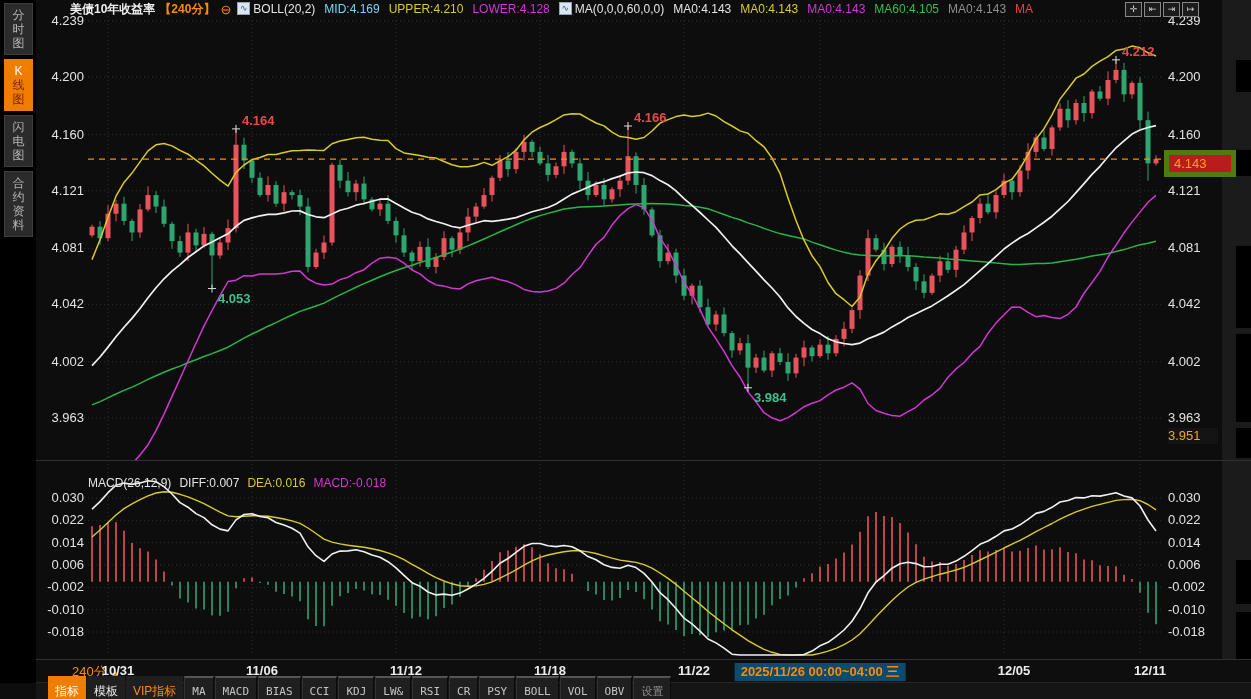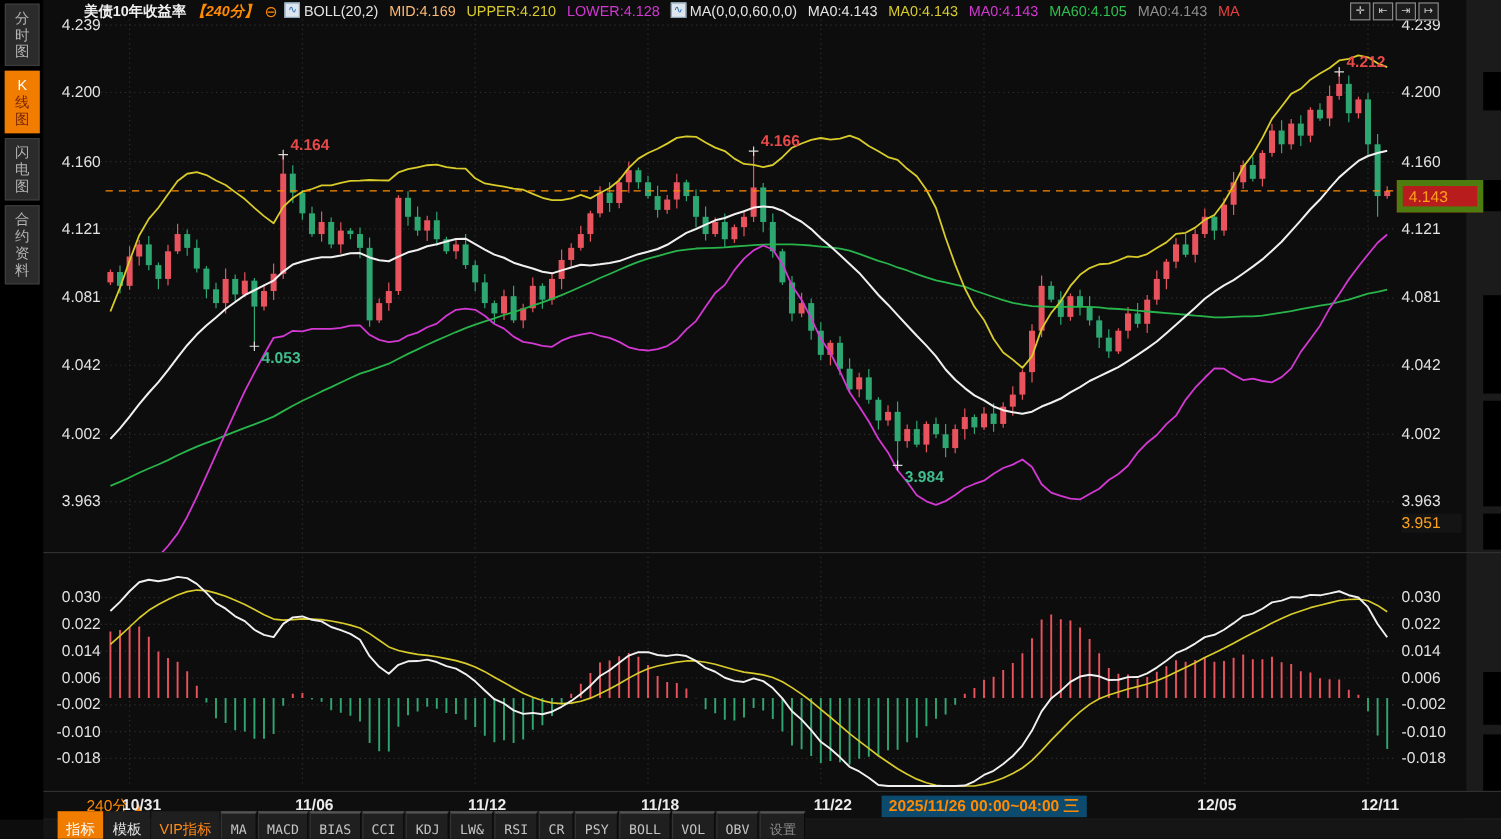--- a/index.html
+++ b/index.html
@@ -12,21 +12,21 @@
   .side-tab{margin:3px 2px 4px 4px;width:27px;background:#2b2b2b;border:1px solid #3d3d3d;
     color:#b5b5b5;font-size:12px;line-height:14px;text-align:center;padding:4px 0;cursor:pointer;}
   .side-tab.active{background:#f07c00;border-color:#f07c00;}
   .side-tab div{height:14px;}
 
   
   #header-bar{position:absolute;left:70px;top:1px;height:16px;z-index:20;display:flex;align-items:center;
     font-size:12px;color:#e4e4e4;white-space:nowrap;}
   #header-bar .seg{margin-right:9px;}
   #page-title{font-weight:bold;margin-right:4px;color:#efefef;}
-  #period-tag{color:#ff8a00;font-weight:bold;margin-right:5px;font-style:italic;}
+  #period-tag{color:#ff8a00;font-weight:bold;margin-right:5px;}
   #collapse-icon{color:#ff8a00;font-size:13px;margin-right:6px;}
   .mini-chart-icon{display:inline-block;width:11px;height:11px;background:#dde6ee;border:1px solid #8fa6bb;
     color:#1a5fb4;font-size:9px;line-height:10px;text-align:center;vertical-align:-2px;margin-right:3px;}
   #window-icons{position:absolute;left:1123px;top:2px;z-index:25;display:flex;}
   .win-icon{width:15px;height:13px;border:1px solid #888;background:#1c1c1c;color:#d0d0d0;font-size:9px;
     line-height:12px;text-align:center;margin-left:2px;cursor:pointer;}
 
   
   .ylab{position:absolute;font-size:13px;color:#e2e2e2;z-index:15;}
   .ylab.left{left:38px;width:46px;text-align:right;}
@@ -556,21 +556,21 @@
       </div>
     </aside>
 
   <div id="header-bar">
     <span id="page-title">美债10年收益率</span>
     <span id="period-tag">【240分】</span>
     <span id="collapse-icon">⊖</span>
     <span id="header-segments" style="display:flex;">
         <span class="mini-chart-icon">∿</span>
         <span class="seg" style="color: rgb(228, 228, 228);">BOLL(20,2)</span>
-        <span class="seg" style="color: #fdba74;">MID:4.169</span>
+        <span class="seg" style="color: #7dd3fc;">MID:4.169</span>
         <span class="seg" style="color: rgb(216, 203, 42);">UPPER:4.210</span>
         <span class="seg" style="color: rgb(210, 56, 210);">LOWER:4.128</span>
         <span class="mini-chart-icon">∿</span>
         <span class="seg" style="color: rgb(228, 228, 228);">MA(0,0,0,60,0,0)</span>
         <span class="seg" style="color: rgb(228, 228, 228);">MA0:4.143</span>
         <span class="seg" style="color: rgb(216, 203, 42);">MA0:4.143</span>
         <span class="seg" style="color: rgb(210, 56, 210);">MA0:4.143</span>
         <span class="seg" style="color: rgb(47, 191, 79);">MA60:4.105</span>
         <span class="seg" style="color: rgb(143, 143, 143);">MA0:4.143</span>
         <span class="seg" style="color: rgb(232, 64, 64);">MA</span>
@@ -619,20 +619,23 @@
 
   <div id="price-badge">
     <span>4.143</span>
   </div>
   <div id="low-badge">3.951</div>
 
   <span id="alarm-icon">
       <i></i>
     </span>
 
+  <div id="macd-header">
+    <span style="color: rgb(228, 228, 228);">MACD(26,12,9)</span><span style="color: rgb(228, 228, 228);">DIFF:0.007</span><span style="color: rgb(216, 203, 42);">DEA:0.016</span><span style="color: rgb(210, 56, 210);">MACD:-0.018</span>
+  </div>
 
   <div class="hdiv" style="top:460px;"></div>
   <div class="hdiv" style="top:659px;"></div>
   <div class="hdiv" style="top:682px;background:#262626;"></div>
 
   <div id="x-axis">
     <span id="period-label"><span>240分</span> <span id="period-arrow">▲</span></span>
   <span class="xlab" style="left: 72px;">10/31</span>
       <span class="xlab" style="left: 216px;">11/06</span>
       <span class="xlab" style="left: 360px;">11/12</span>

